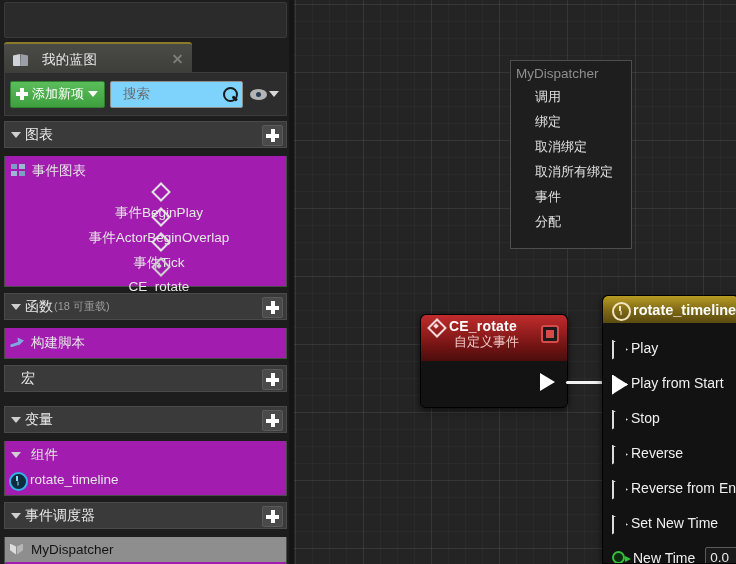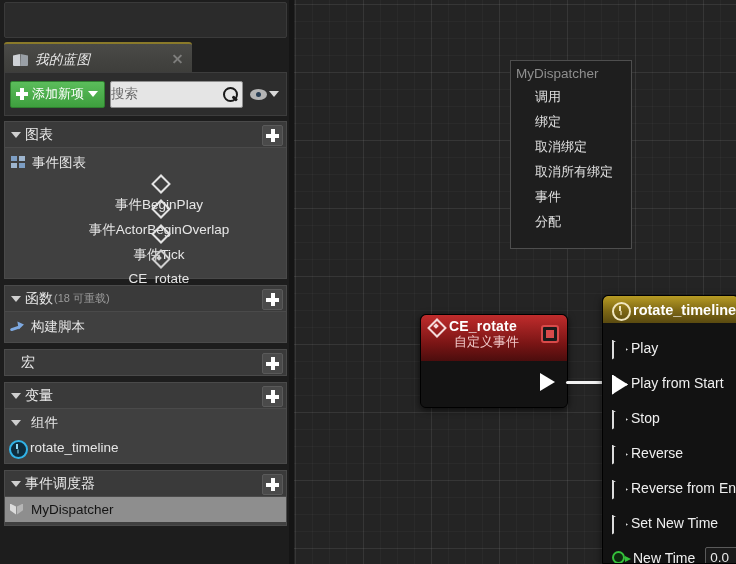--- a/index.html
+++ b/index.html
@@ -23,21 +23,21 @@
 
   
   .tab-strip {
     position: absolute; left: 4px; top: 42px; width: 283px; height: 30px;
   }
   .tab {
     position: absolute; left: 0; top: 0; width: 188px; height: 34px;
     background: linear-gradient(180deg,#4a4a47 0%, #3c3c39 100%);
     border-top: 2px solid #8a7a2a;
     border-radius: 3px 3px 0 0;
-    display: flex; align-items: center; padding-left: 9px; gap: 7px; font-style: italic;
+    display: flex; align-items: center; padding-left: 9px; gap: 14px;
   }
   .tab-label { font-size: 13.5px; color: #e8e8e8; letter-spacing:.3px;}
   .tab-close {
     position: absolute; right: 9px; top: 9px; width: 11px; height: 11px;
     opacity: .42;
   }
   .tab-close:before, .tab-close:after {
     content:""; position:absolute; left:0; top:5px; width:11px; height:2px;
     background:#cfcfcf;
   }
@@ -75,22 +75,22 @@
   .plus-glyph:before { left:0; top:4px; width:12px; height:4px; }
   .plus-glyph:after  { left:4px; top:0; width:4px; height:12px; }
   .btn-add-label { font-size: 13px; color:#ffffff; white-space: nowrap;}
   .caret-down {
     width:0;height:0;border-left:5px solid transparent;border-right:5px solid transparent;
     border-top:6px solid #ffffff; flex:none;
   }
   .caret-down.dark { border-top-color:#d8d8d8; }
 
   .search-box {
-    flex: 1; height: 27px; background:#e5e5e5; border:1px solid #8f8f8f;
-    border-radius:2px; display:flex; align-items:center; padding:0 4px 0 0;
+    flex: 1; height: 27px; background:#7dd3fc; border:1px solid #8f8f8f;
+    border-radius:2px; display:flex; align-items:center; padding:0 4px 0 12px;
     cursor: text;
   }
   .search-placeholder { flex:1; font-size:13.5px; color:#6b6b6b; }
   .mag-icon { width:15px; height:15px; position:relative; flex:none; }
   .mag-icon:before {
     content:""; position:absolute; left:0; top:0; width:11px;height:11px;
     border:2px solid #1a1a1a; border-radius:50%;
   }
   .mag-icon:after {
     content:""; position:absolute; left:9px; top:10px; width:6px;height:2.5px;
@@ -106,42 +106,42 @@
     content:""; position:absolute; left:6px;top:3px;width:5px;height:5px;
     background:#2a3f55; border-radius:50%;
   }
 
   
   .tree-area { position:absolute; left:4px; top:121px; width:283px; bottom:0; }
 
   .sec-header {
     position:relative; height:27px; background:#3a3a3a;
     border:1px solid #4a4a4a; display:flex; align-items:center;
-    padding-left:6px; margin-bottom:0; cursor:pointer;
+    padding-left:6px; margin-bottom:8px; cursor:pointer;
   }
   .sec-title { font-size:14px; color:#eaeaea; }
   .sec-sub { font-size:11px; color:#9a9a9a; margin-left:1px; }
   .tri {
     width:0;height:0; margin-right:4px; flex:none;
     border-left:6px solid #cfcfcf; border-top:4px solid transparent; border-bottom:4px solid transparent;
   }
   .tri.open {
     border-left:5px solid transparent;border-right:5px solid transparent;
     border-top:6px solid #cfcfcf; border-bottom:0;
   }
   .sec-plus {
     position:absolute; right:3px; top:3px; width:21px;height:21px;
     background:#4a4a4a; border:1px solid #5a5a5a; border-radius:2px;
     display:flex; align-items:center; justify-content:center; cursor:pointer;
   }
   .sec-plus .plus-glyph { width:13px;height:13px;}
   .sec-plus .plus-glyph:before{left:0;top:4.5px;width:13px;height:4px;}
   .sec-plus .plus-glyph:after{left:4.5px;top:0;width:4px;height:13px;}
 
-  .sec-body { background:#404040; border-left:1px solid #4a4a4a; border-right:1px solid #4a4a4a;
+  .sec-body { background:#a21caf; border-left:1px solid #4a4a4a; border-right:1px solid #4a4a4a;
               border-bottom:1px solid #4a4a4a; padding: 2px 0 3px 0; }
 
   .tree-row {
     display:flex; align-items:center; height:25px; gap:6px;
     font-size:13.5px; color:#e6e6e6; cursor:pointer;
   }
   .tree-row.sel { background:#8e8e8e; color:#1a1a1a; }
   .tree-row.sel .lbl { color:#141414; }
   .indent1 { padding-left:6px; }
   .indent2 { padding-left:27px;flex-direction:column; }

